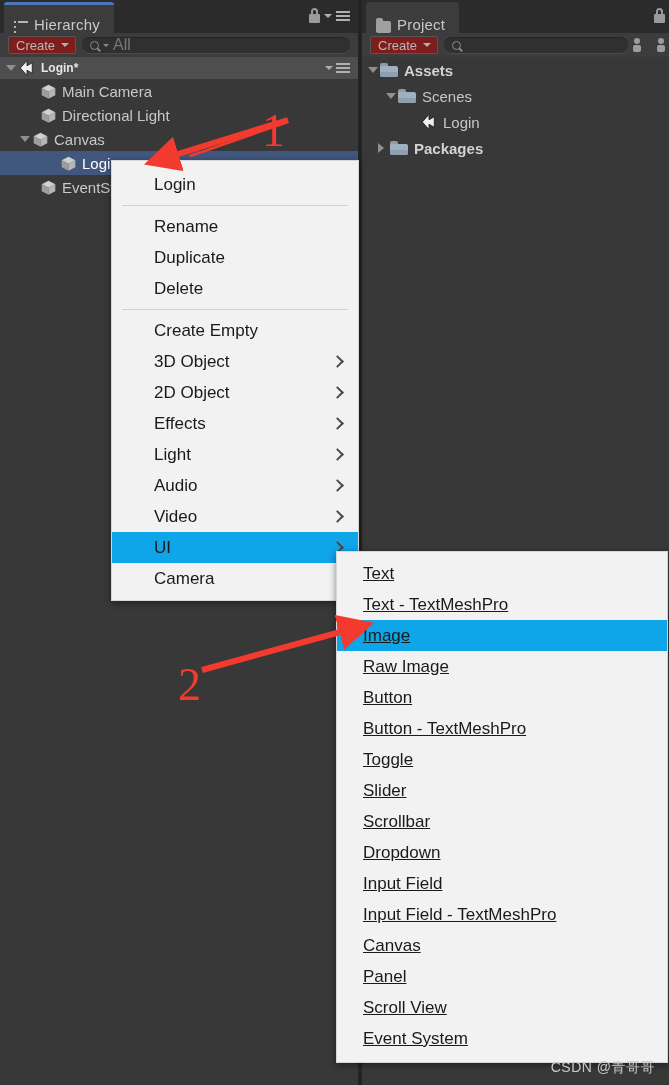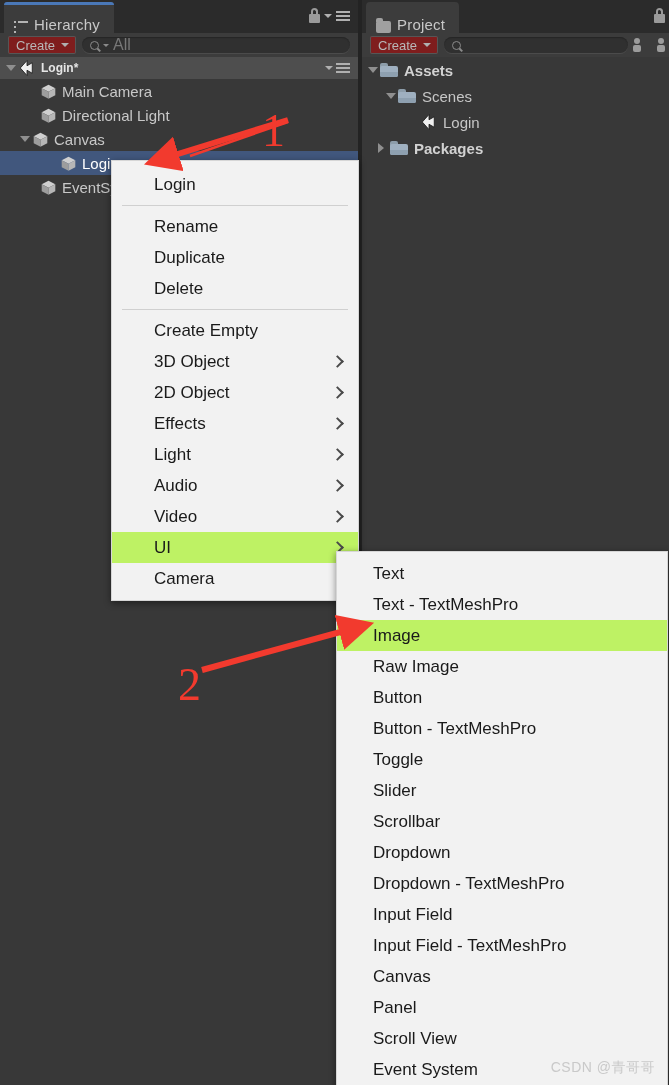--- a/index.html
+++ b/index.html
@@ -328,38 +328,38 @@
     height: 31px;
     display: flex;
     align-items: center;
     padding-left: 42px;
     padding-right: 12px;
     color: #1a1a1a;
     font-size: 17px;
     position: relative;
     box-sizing: border-box;
   }
-  .ctx-item.highlight { background: #bef264; }
+  .ctx-item.highlight { background: #0ea5e9; }
   .ctx-sep {
     height: 1px;
     background: #d0d0d0;
     margin: 5px 10px 5px 10px;
   }
   .submenu-arrow {
     position: absolute;
     right: 16px;
     width: 7px; height: 7px;
     border-right: 2px solid #4a4a4a;
     border-top: 2px solid #4a4a4a;
     transform: rotate(45deg);
   }
 
   #ctx-main { left: 111px; top: 160px; width: 248px; padding: 8px 0 6px 0; }
   #ctx-sub  { left: 336px; top: 551px; width: 332px; padding: 6px 0 8px 0; }
-  #ctx-sub .ctx-item { padding-left: 36px; font-size: 17px; }
+  #ctx-sub .ctx-item { padding-left: 26px; font-size: 17px; text-decoration: underline; }
 
   
   .anno-num {
     position: absolute;
     color: #f23a2e;
     font-size: 46px;
     font-family: "Liberation Serif", serif;
     z-index: 60;
     line-height: 1;
   }
@@ -641,23 +641,20 @@
     <div class="ctx-item">
       <span>Slider</span>
     </div>
     <div class="ctx-item">
       <span>Scrollbar</span>
     </div>
     <div class="ctx-item">
       <span>Dropdown</span>
     </div>
     <div class="ctx-item">
-      <span>Dropdown - TextMeshPro</span>
-    </div>
-    <div class="ctx-item">
       <span>Input Field</span>
     </div>
     <div class="ctx-item">
       <span>Input Field - TextMeshPro</span>
     </div>
     <div class="ctx-item">
       <span>Canvas</span>
     </div>
     <div class="ctx-item">
       <span>Panel</span>

